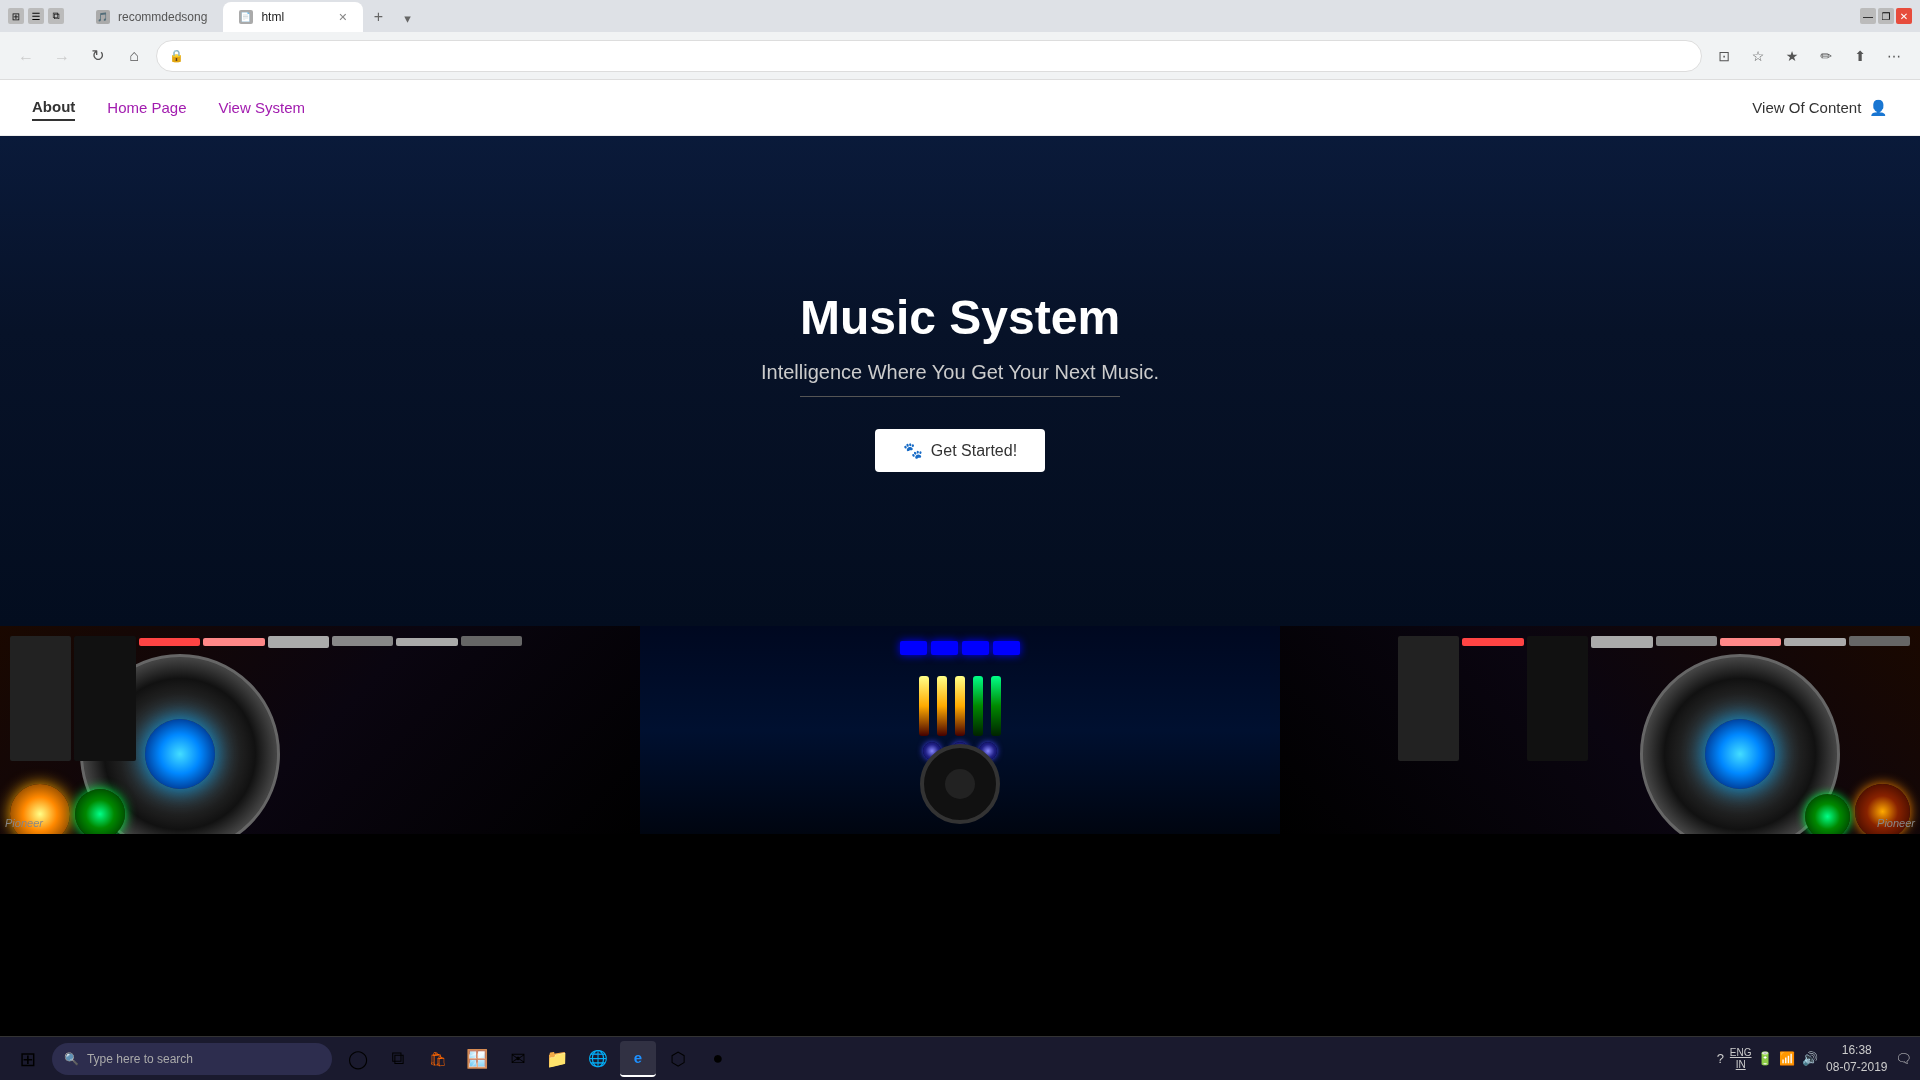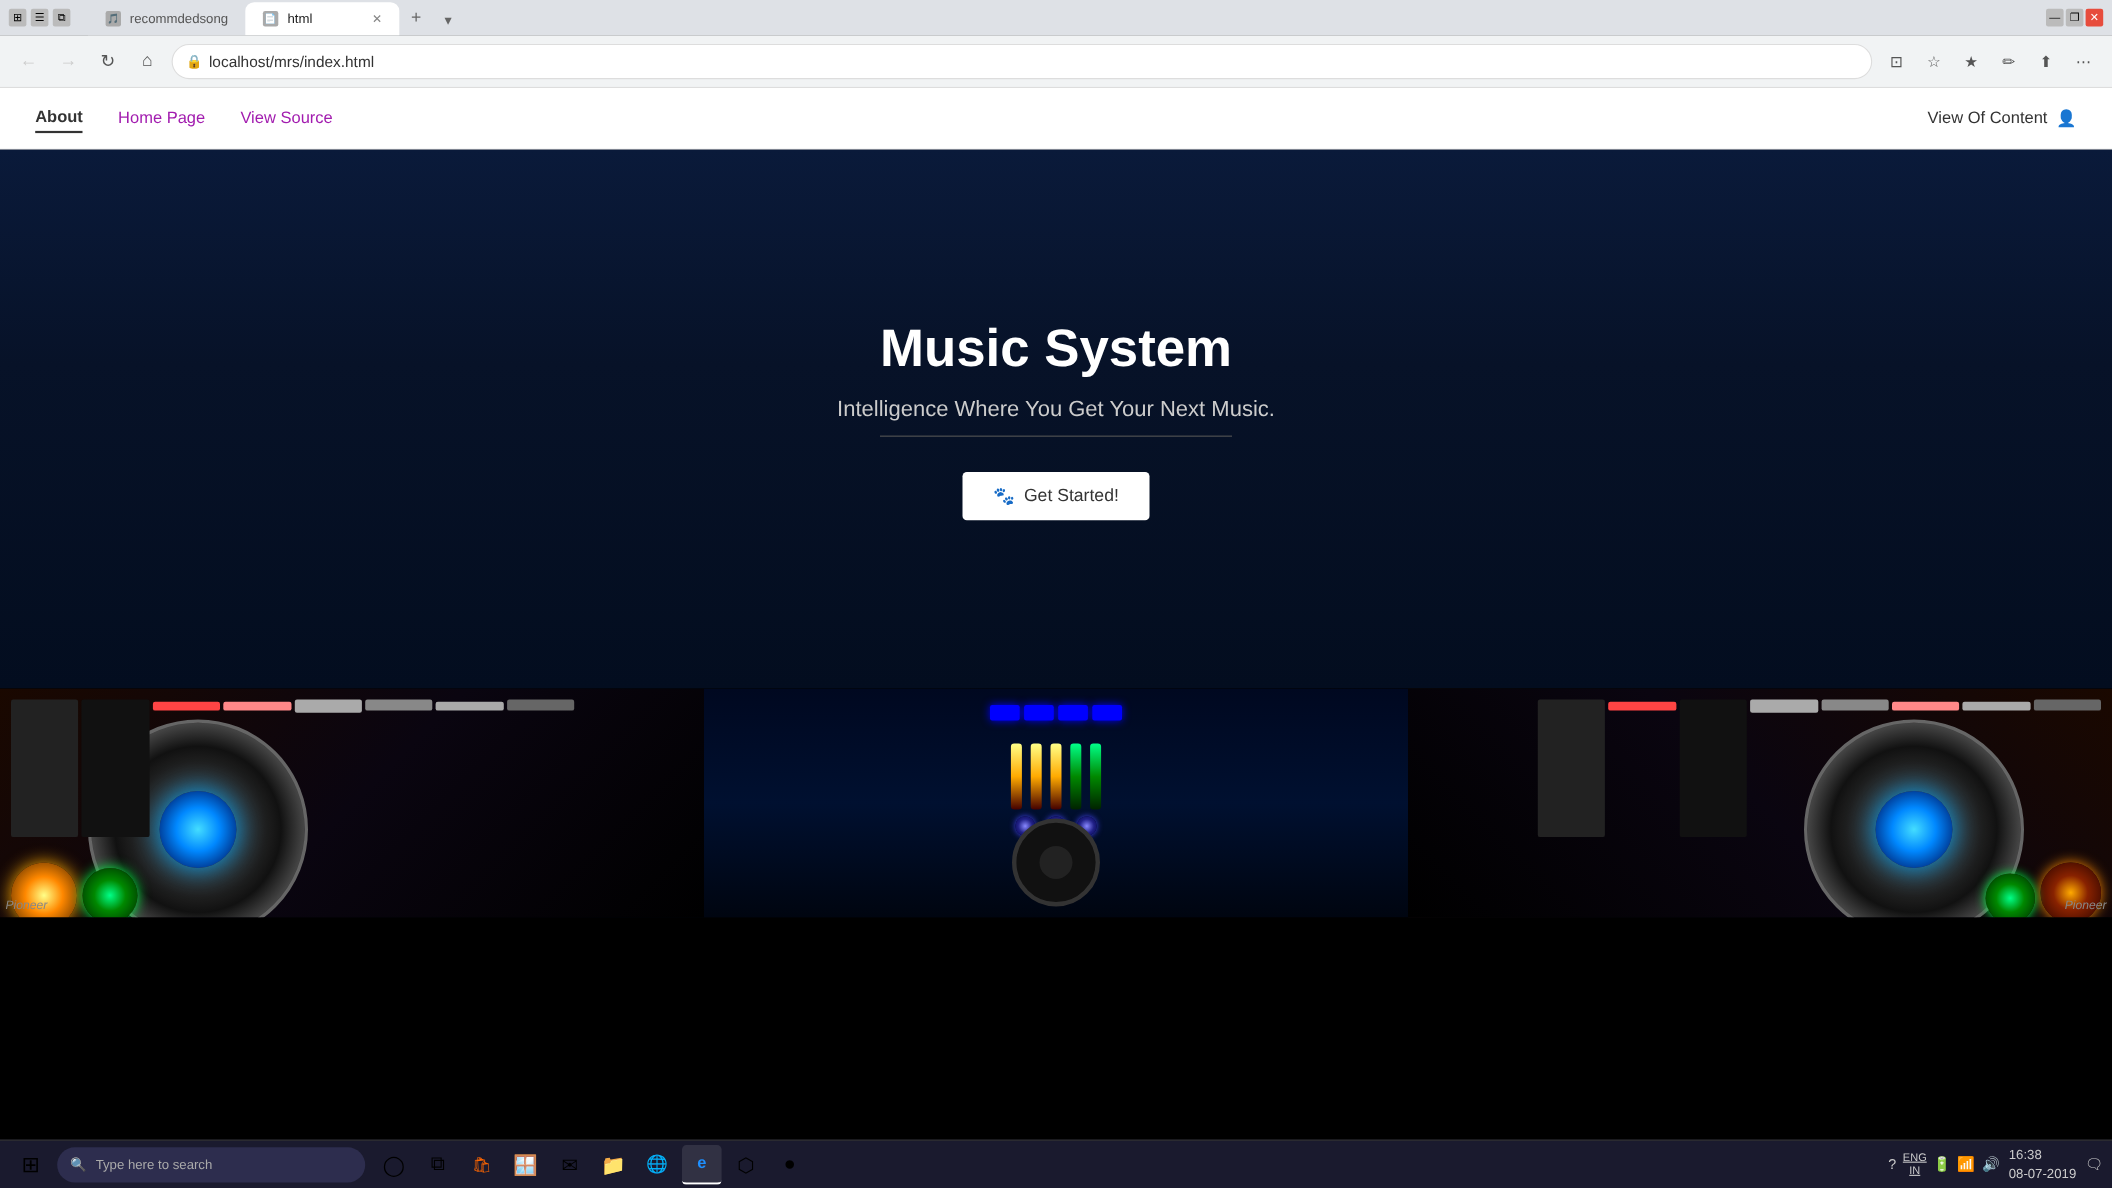--- a/index.html
+++ b/index.html
@@ -214,21 +214,21 @@
     }
     .taskbar-right {
       margin-left: auto;
       display: flex;
       align-items: center;
       gap: 8px;
       color: #ccc;
       font-size: 12px;
     }
     .taskbar-systray { display: flex; align-items: center; gap: 6px; }
-    .taskbar-clock { text-align: left; line-height: 1.4; }
+    .taskbar-clock { text-align: center; line-height: 1.4; }
 
     .tray-icon { font-size: 13px; cursor: pointer; }
   </style>
 </head>
 <body>
 
 <div class="browser-frame">
 
   <div class="browser-titlebar">
     <div class="titlebar-controls">
@@ -259,40 +259,39 @@
   </div>
 
   <div class="browser-toolbar">
     <button class="nav-btn disabled">←</button>
     <button class="nav-btn disabled">→</button>
     <button class="nav-btn">↻</button>
     <button class="nav-btn">⌂</button>
 
     <div class="address-bar">
       <span class="lock-icon">🔒</span>
-      <span style="font-size:14px;color:#333;flex:1;">localhost/mrs/index.html</span>
     </div>
 
     <div class="toolbar-right">
       <button class="toolbar-icon-btn">⊡</button>
       <button class="toolbar-icon-btn">☆</button>
       <button class="toolbar-icon-btn">★</button>
       <button class="toolbar-icon-btn">✏</button>
       <button class="toolbar-icon-btn">⬆</button>
       <button class="toolbar-icon-btn">⋯</button>
     </div>
   </div>
 
   <div style="flex:1;overflow:hidden;display:flex;flex-direction:column;">
 
     <div class="site-navbar">
       <nav class="nav-links">
         <a class="nav-link active">About</a>
         <a class="nav-link">Home Page</a>
-        <a class="nav-link">View Source</a>
+        <a class="nav-link">View System</a>
       </nav>
       <div class="nav-right">
         <span>View Of Content</span>
         <span>👤</span>
       </div>
     </div>
 
     <div class="hero">
       <h1 class="hero-title">Music System</h1>
       <p class="hero-subtitle">Intelligence Where You Get Your Next Music.</p>

